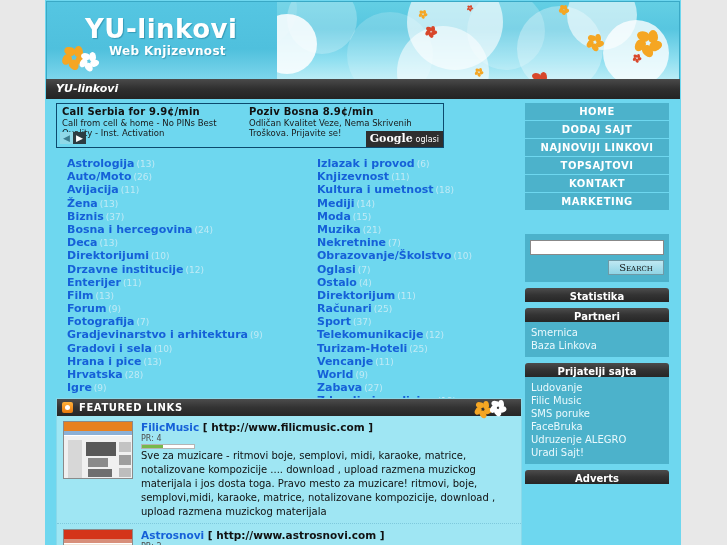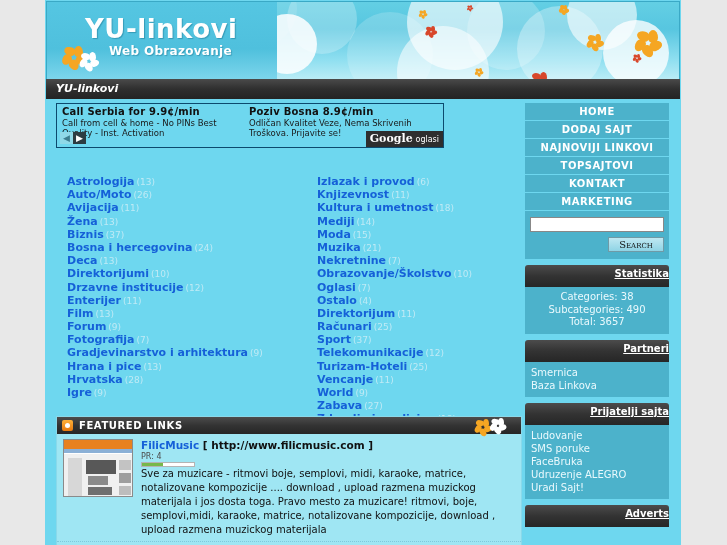--- a/index.html
+++ b/index.html
@@ -127,21 +127,21 @@
     background: #2e2e2e; color: #fff;
     font-size: 9px; padding: 1px 4px 2px 4px;
     font-family: "DejaVu Serif", serif;
   }
   .google-tag b { font-size: 11px; font-family: "DejaVu Serif", serif; }
   .google-tag i { font-style: normal; font-size: 8px; font-family: "DejaVu Sans", sans-serif;}
 
   
   .cats {
     position: relative;
-    margin-top: 25px;
+    margin-top: 7px;
     height: 238px;
   }
   .cat-col { position: absolute; top: 0; }
   .cat-col.a { left: 11px; width: 250px; }
   .cat-col.b { left: 261px; width: 210px; }
   .cat-item {
     height: 13.2px;
     line-height: 13.2px;
     white-space: nowrap;
   }
@@ -240,20 +240,21 @@
     background: #4cb2cb;
     color: #ffffff;
     font-size: 10px;
     font-weight: bold;
     text-align: center;
     letter-spacing: .5px;
     border-bottom: 1px solid #6ed7ef;
     cursor: pointer;
   }
   .search-box {
+    margin-top: 23px;
     background: #4cb2cb;
     padding: 6px 5px 7px 5px;
   }
   .search-input {
     display: block;
     width: 134px; height: 15px;
     border: 1px solid #888;
     background: #fff;
     font-size: 10px;
     padding: 0 3px;
@@ -265,26 +266,25 @@
     background: linear-gradient(180deg,#bfe8f2,#8fd4e5);
     border: 1px solid #6f9aa6;
     color: #111;
     font-size: 10px;
     font-variant: small-caps;
     font-family: "DejaVu Serif", serif;
     cursor: pointer;
   }
   .panel-head {
     margin-top: 6px;
-    height: 22px; line-height: 17px;
+    height: 14px; line-height: 17px;
     background: linear-gradient(180deg,#4c4c4c 0%,#333 50%,#262626 100%);
     color: #fff; font-size: 10px; font-weight: bold;
-    text-align: right;
+    text-align: center;
     border-radius: 3px 3px 0 0;
-    text-decoration: underline;
   }
   .panel-body {
     background: #4cb2cb;
     padding: 4px 6px 5px 6px;
   }
   .stat-line {
     text-align: center;
     color: #e9f9fd;
     font-size: 10px;
     line-height: 12.5px;
@@ -372,21 +372,21 @@
     </div>
     <div class="flower" style="left:484px;top:70px;width:18px;height:18px;">
       <span style="background:#d8472b;transform:rotate(0deg)"></span>
         <span style="background:#d8472b;transform:rotate(72deg)"></span>
         <span style="background:#d8472b;transform:rotate(216deg)"></span>
         <span style="background:#d8472b;transform:rotate(288deg)"></span>
     </div>
 
     <div class="logo-wrap">
       <div class="logo-title">YU-linkovi</div>
-      <div class="logo-sub">Web Obrazovanje</div>
+      <div class="logo-sub">Web Knjizevnost</div>
       <div class="flower" style="left:16px;top:44px;width:22px;height:22px;">
         <span style="background:#f5a623;transform:rotate(0deg)"></span>
           <span style="background:#f5a623;transform:rotate(72deg)"></span>
           <span style="background:#f5a623;transform:rotate(144deg)"></span>
           <span style="background:#f5a623;transform:rotate(216deg)"></span>
           <span style="background:#f5a623;transform:rotate(288deg)"></span>
       </div>
       <div class="flower" style="left:33px;top:50px;width:18px;height:18px;">
         <span style="background:#ffffff;transform:rotate(0deg)"></span>
           <span style="background:#ffffff;transform:rotate(72deg)"></span>
@@ -430,20 +430,21 @@
             <div class="cat-item"><span class="cat-link">Biznis</span><span class="cat-count">(37)</span></div>
             <div class="cat-item"><span class="cat-link">Bosna i hercegovina</span><span class="cat-count">(24)</span></div>
             <div class="cat-item"><span class="cat-link">Deca</span><span class="cat-count">(13)</span></div>
             <div class="cat-item"><span class="cat-link">Direktorijumi</span><span class="cat-count">(10)</span></div>
             <div class="cat-item"><span class="cat-link">Drzavne institucije</span><span class="cat-count">(12)</span></div>
             <div class="cat-item"><span class="cat-link">Enterijer</span><span class="cat-count">(11)</span></div>
             <div class="cat-item"><span class="cat-link">Film</span><span class="cat-count">(13)</span></div>
             <div class="cat-item"><span class="cat-link">Forum</span><span class="cat-count">(9)</span></div>
             <div class="cat-item"><span class="cat-link">Fotografija</span><span class="cat-count">(7)</span></div>
             <div class="cat-item"><span class="cat-link">Gradjevinarstvo i arhitektura</span><span class="cat-count">(9)</span></div>
+            <div class="cat-item"><span class="cat-link">Gradovi i sela</span><span class="cat-count">(10)</span></div>
             <div class="cat-item"><span class="cat-link">Hrana i pice</span><span class="cat-count">(13)</span></div>
             <div class="cat-item"><span class="cat-link">Hrvatska</span><span class="cat-count">(28)</span></div>
             <div class="cat-item"><span class="cat-link">Igre</span><span class="cat-count">(9)</span></div>
           </div>
         <div class="cat-col b" id="catColB">
             <div class="cat-item"><span class="cat-link">Izlazak i provod</span><span class="cat-count">(6)</span></div>
             <div class="cat-item"><span class="cat-link">Knjizevnost</span><span class="cat-count">(11)</span></div>
             <div class="cat-item"><span class="cat-link">Kultura i umetnost</span><span class="cat-count">(18)</span></div>
             <div class="cat-item"><span class="cat-link">Mediji</span><span class="cat-count">(14)</span></div>
             <div class="cat-item"><span class="cat-link">Moda</span><span class="cat-count">(15)</span></div>
@@ -538,35 +539,31 @@
           <div class="nav-item">KONTAKT</div>
           <div class="nav-item">MARKETING</div>
         </div>
 
       <div class="search-box">
         <input class="search-input" type="text" placeholder="" style="">
         <button class="search-btn">Search</button>
       </div>
 
       <div class="panel-head">Statistika</div>
-      <div class="panel-body">
-        <div class="stat-line">Categories: 38</div>
-        <div class="stat-line">Subcategories: 490</div>
-        <div class="stat-line">Total: 3657</div>
-      </div>
 
       <div class="panel-head">Partneri</div>
       <div class="panel-body" id="partneriBody">
           <div class="link-line">Smernica</div>
           <div class="link-line">Baza Linkova</div>
         </div>
 
       <div class="panel-head">Prijatelji sajta</div>
       <div class="panel-body" id="prijateljiBody">
           <div class="link-line">Ludovanje</div>
+          <div class="link-line">Filic Music</div>
           <div class="link-line">SMS poruke</div>
           <div class="link-line">FaceBruka</div>
           <div class="link-line">Udruzenje ALEGRO</div>
           <div class="link-line">Uradi Sajt!</div>
         </div>
 
       <div class="panel-head">Adverts</div>
 
     </div>
 

